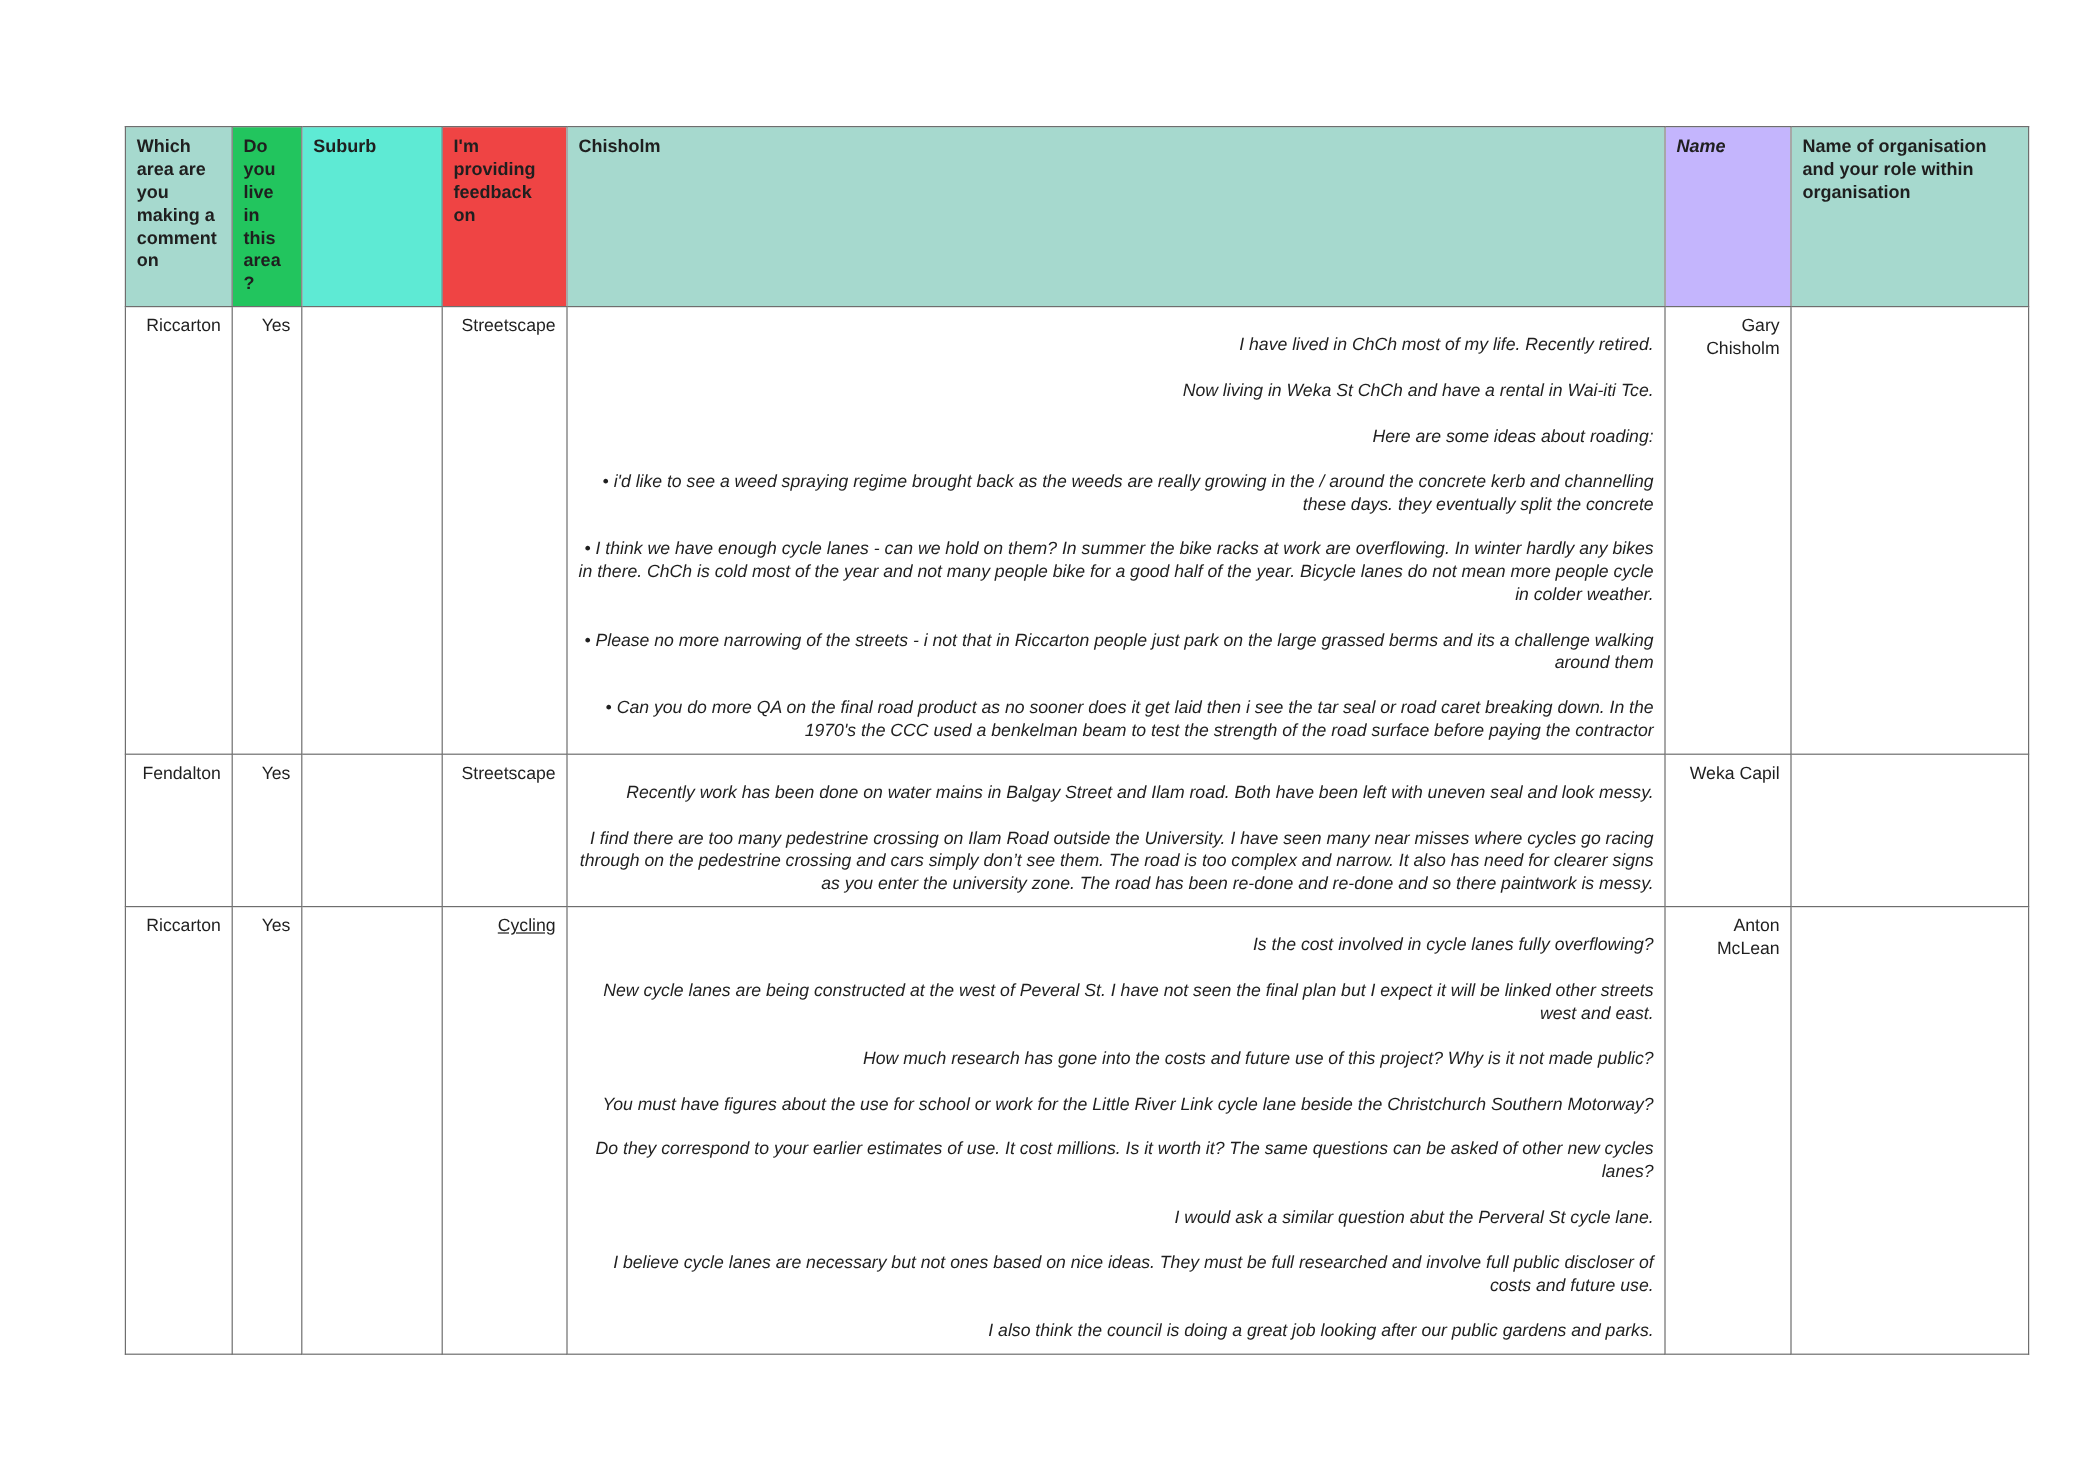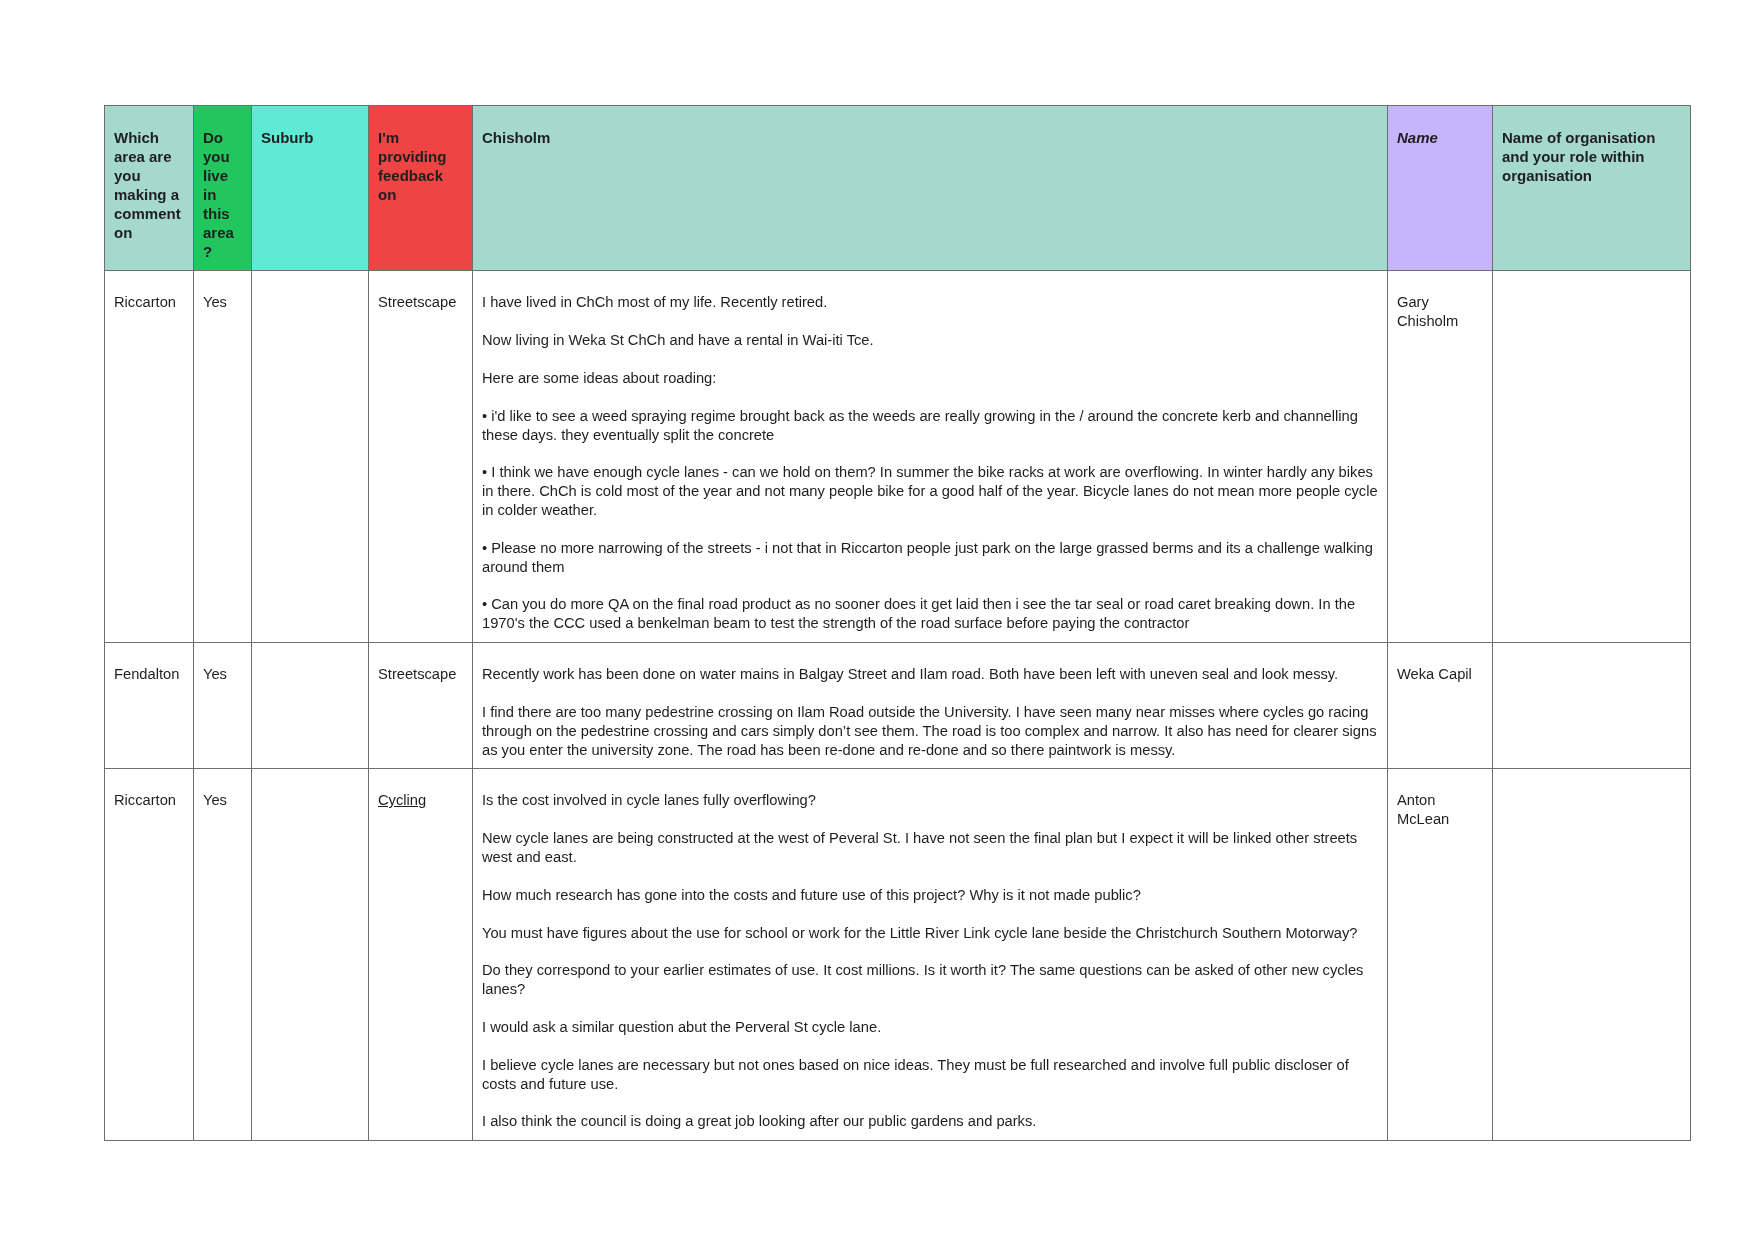--- a/index.html
+++ b/index.html
@@ -16,37 +16,39 @@
     position: absolute;
     left: 104px;
     top: 105px;
     width: 1586px;
     border-collapse: collapse;
     table-layout: fixed;
   }
   .doc-table th, .doc-table td {
     border: 1px solid #6e6e6e;
     vertical-align: top;
-    padding: 22px 9px 9px 9px;
+    padding: 7px 9px 9px 9px;
     overflow: hidden;
     word-wrap: break-word;
   }
   .doc-table th {
     text-align: left;
     font-size: 15px;
     line-height: 1.27;
     font-weight: bold;
   }
   .doc-table thead tr { height: 122px; }
   .doc-table td {
     font-size: 14.7px;
     line-height: 1.28;
+    text-align: right;
   }
   .doc-table td p {
-    margin: 0 0 19px 0;
+    margin: 16px 0 19px 0;
+    font-style: italic;
   }
   .doc-table td p:last-child { margin-bottom: 0; }
   col.c-area   { width: 89px; }
   col.c-live   { width: 58px; }
   col.c-suburb { width: 117px; }
   col.c-topic  { width: 104px; }
   col.c-fb     { width: 915px; }
   col.c-name   { width: 105px; }
   col.c-org    { width: 198px; }
 </style>

